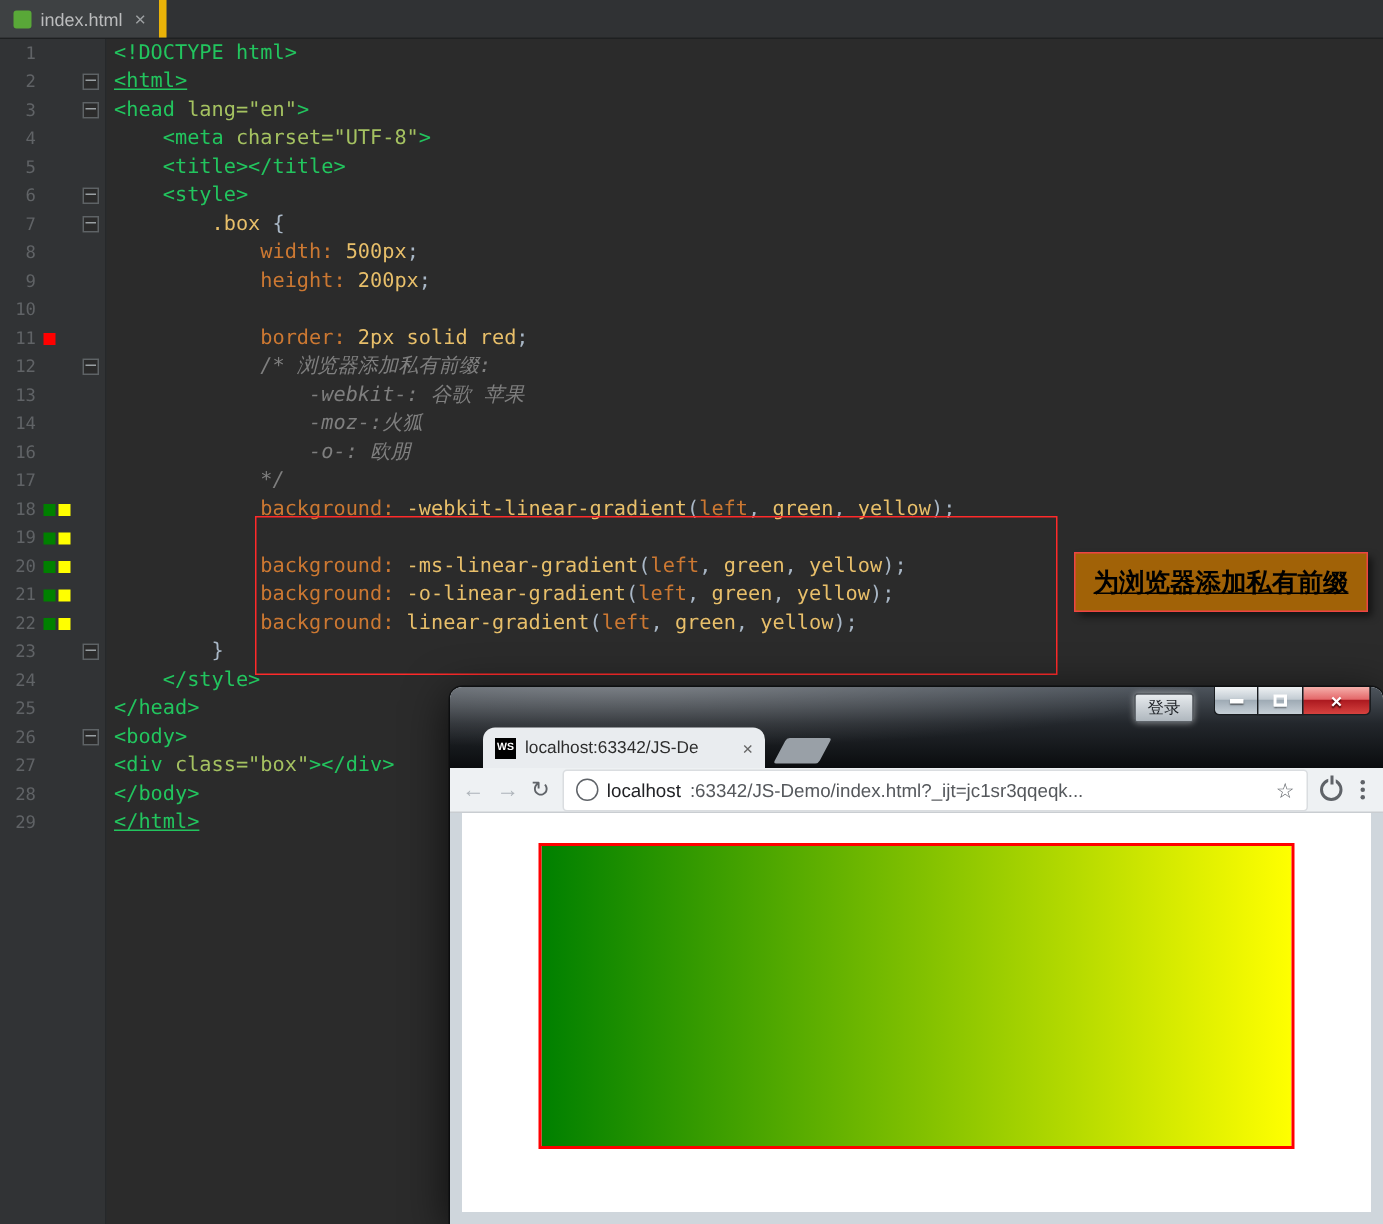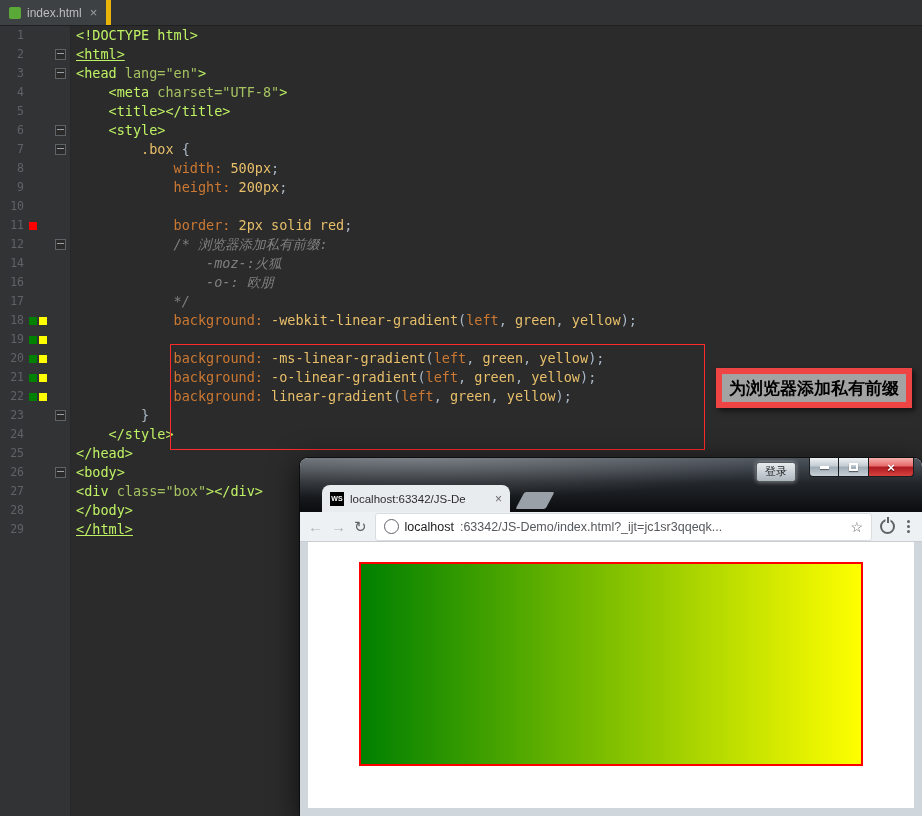--- a/index.html
+++ b/index.html
@@ -24,34 +24,34 @@
         font-family:"DejaVu Sans Mono",monospace;font-size:13.5px;}
   .gut{flex:none;width:71px;display:flex;align-items:center;box-sizing:border-box;}
   .ln{flex:none;width:24px;text-align:right;color:#606366;font-size:11.5px;
       font-family:"DejaVu Sans Mono",monospace;}
   .sw{flex:none;width:31px;display:flex;align-items:center;gap:2px;padding-left:5px;box-sizing:border-box;}
   .sw i{width:8px;height:8px;display:inline-block;}
   .fd{flex:none;width:12px;display:flex;align-items:center;}
   .fd i{width:9px;height:9px;border:1px solid #5e6366;background:#2b2b2b;position:relative;display:inline-block;}
   .fd i::after{content:'';position:absolute;left:1px;right:1px;top:3px;height:1px;background:#9aa0a3;}
   .cl{white-space:pre;padding-left:5px;}
-  .tk-t{color:#bef264;}
+  .tk-t{color:#22c55e;}
   .tk-g{color:#a5c261;}
   .tk-p{color:#cc7832;}
   .tk-v{color:#e8bf6a;}
   .tk-c{color:#7f7f7f;font-style:italic;}
   .tk-w{color:#a9b7c6;}
   .tk-u{text-decoration:underline;}
 
   
   .annot-rect{position:absolute;left:170px;top:344px;width:533px;height:104px;
       border:1px solid #ff2a2a;pointer-events:none;}
-  .callout{position:absolute;left:716px;top:368px;width:196px;height:40px;background:#a3a3a3;
-      border:6px solid #ef4444;box-sizing:border-box;display:flex;align-items:center;justify-content:center;
-      color:#000;font-weight:bold;font-size:17px;box-shadow:3px 3px 5px rgba(0,0,0,.55);}
+  .callout{position:absolute;left:716px;top:368px;width:196px;height:40px;background:#a16207;
+      border:1px solid #ef4444;box-sizing:border-box;display:flex;align-items:center;justify-content:center;
+      color:#000;font-weight:bold;font-size:17px;box-shadow:3px 3px 5px rgba(0,0,0,.55);text-decoration:underline;}
 
   
   .bwin{position:absolute;left:300px;top:458px;width:622px;height:358px;background:#cfd6dc;
       border-radius:8px 8px 0 0;box-shadow:0 6px 30px rgba(0,0,0,.75),0 0 0 1px #121416;overflow:hidden;}
   .btitle{position:absolute;left:0;top:0;width:100%;height:54px;border-radius:8px 8px 0 0;
       background:linear-gradient(180deg,#4d545c 0%,#23272c 45%,#0a0c0e 100%);}
   .btitle::before{content:'';position:absolute;inset:0;border-radius:8px 8px 0 0;
       background:radial-gradient(ellipse at 18% -10%, rgba(255,255,255,.28), transparent 55%);}
   .caps{position:absolute;top:0;right:8px;display:flex;}
   .cap{height:19px;border:1px solid #1a1d20;border-top:none;box-sizing:border-box;
@@ -213,20 +213,28 @@
         <span class="ln">12</span>
         <span class="sw"></span>
         <span class="fd">
           <i></i>
         </span>
       </span>
       <span class="cl"><span class="tk-c">            /* 浏览器添加私有前缀:</span></span>
     </div>
     <div class="line">
       <span class="gut">
+        <span class="ln">13</span>
+        <span class="sw"></span>
+        <span class="fd"></span>
+      </span>
+      <span class="cl"><span class="tk-c">                -webkit-: 谷歌 苹果</span></span>
+    </div>
+    <div class="line">
+      <span class="gut">
         <span class="ln">14</span>
         <span class="sw"></span>
         <span class="fd"></span>
       </span>
       <span class="cl"><span class="tk-c">                -moz-:火狐</span></span>
     </div>
     <div class="line">
       <span class="gut">
         <span class="ln">16</span>
         <span class="sw"></span>

